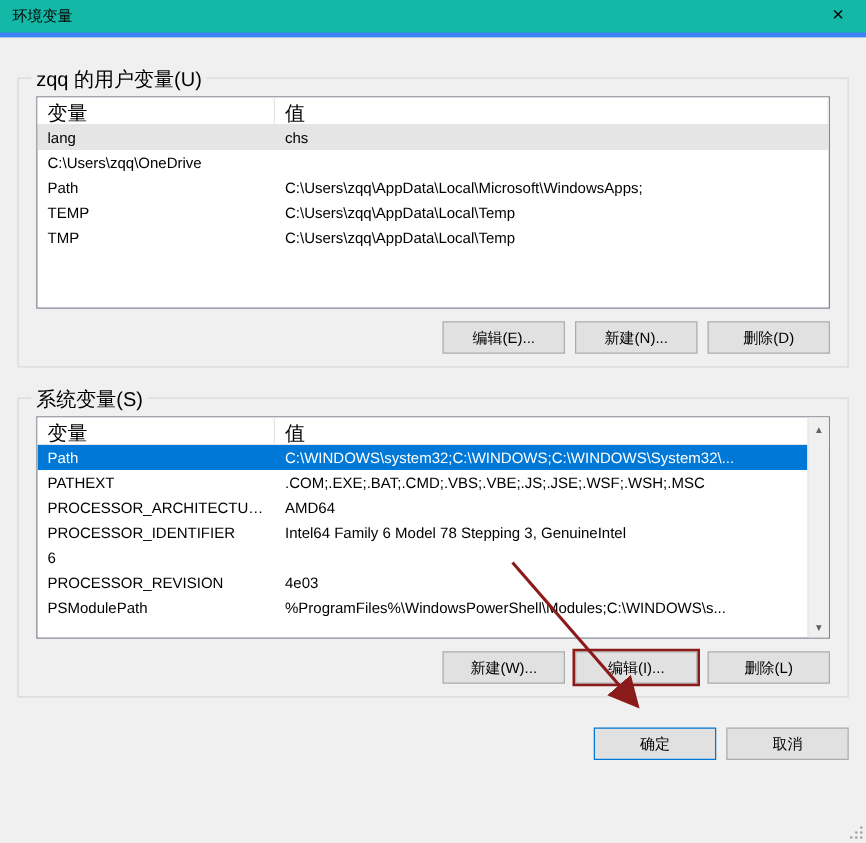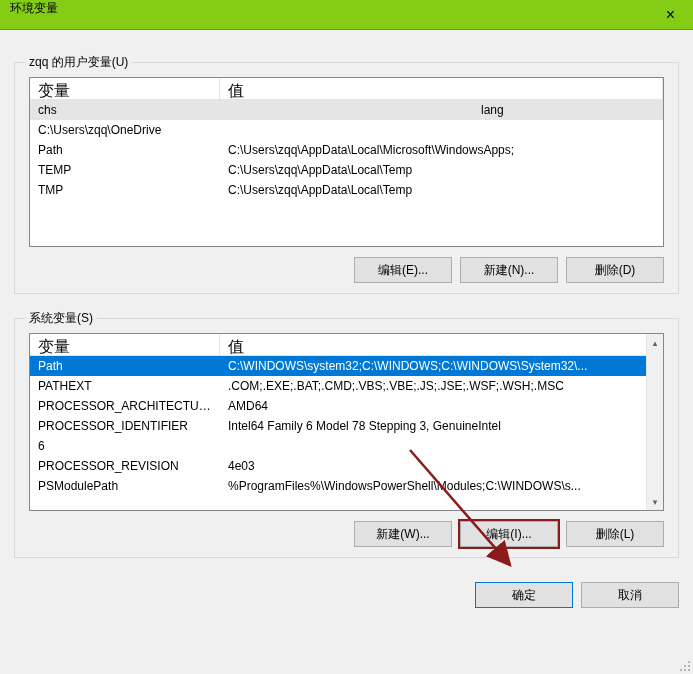--- a/index.html
+++ b/index.html
@@ -7,24 +7,25 @@
     margin: 0;
     font-family: "Microsoft YaHei", "Segoe UI", Tahoma, sans-serif;
     font-size: 12px;
     background: #f0f0f0;
     width: 693px;
     height: 674px;
     position: relative;
   }
   .titlebar {
     height: 30px;
-    background: #84cc16;
-    display: flex;
+    background: #14b8a6;
+    display: flex;
+    align-items: center;
     padding: 0 0 0 10px;
-    border-bottom: 1px solid #3b82f6;
+    border-bottom: 4px solid #3b82f6;
   }
   .titlebar .title { flex: 1; font-size: 12px; }
   .titlebar .close {
     width: 45px; height: 30px;
     display: flex; align-items: center; justify-content: center;
     font-size: 16px; font-family: Arial, sans-serif;
     cursor: default;
   }
   .content {
     padding: 12px 14px;
@@ -36,21 +37,21 @@
     margin-top: 20px;
     padding: 14px 14px 10px 14px;
     position: relative;
   }
   .group-label {
     position: absolute;
     top: -9px;
     left: 10px;
     padding: 0 4px;
     background: #f0f0f0;
-    font-size: 12px;
+    font-size: 16px;
   }
   .table-wrap {
     border: 1px solid #828790;
     background: #fff;
     height: 170px;
     overflow: hidden;
     position: relative;
   }
   .table-wrap.sys {
     height: 178px;
@@ -156,22 +157,22 @@
   <div class="groupbox">
     <div class="group-label">zqq 的用户变量(U)</div>
 
     <div class="table-wrap">
       <div class="thead">
         <div class="col col-var">变量</div>
         <div class="col col-val">值</div>
       </div>
       <div class="tbody" id="user-rows">
           <div class="row sel">
+            <div class="cell col-var">lang</div>
             <div class="cell col-val">chs</div>
-            <div class="cell col-var">lang</div>
           </div>
           <div class="row">
             <div class="cell col-val">C:\Users\zqq\OneDrive</div>
           </div>
           <div class="row">
             <div class="cell col-var">Path</div>
             <div class="cell col-val">C:\Users\zqq\AppData\Local\Microsoft\WindowsApps;</div>
           </div>
           <div class="row">
             <div class="cell col-var">TEMP</div>

